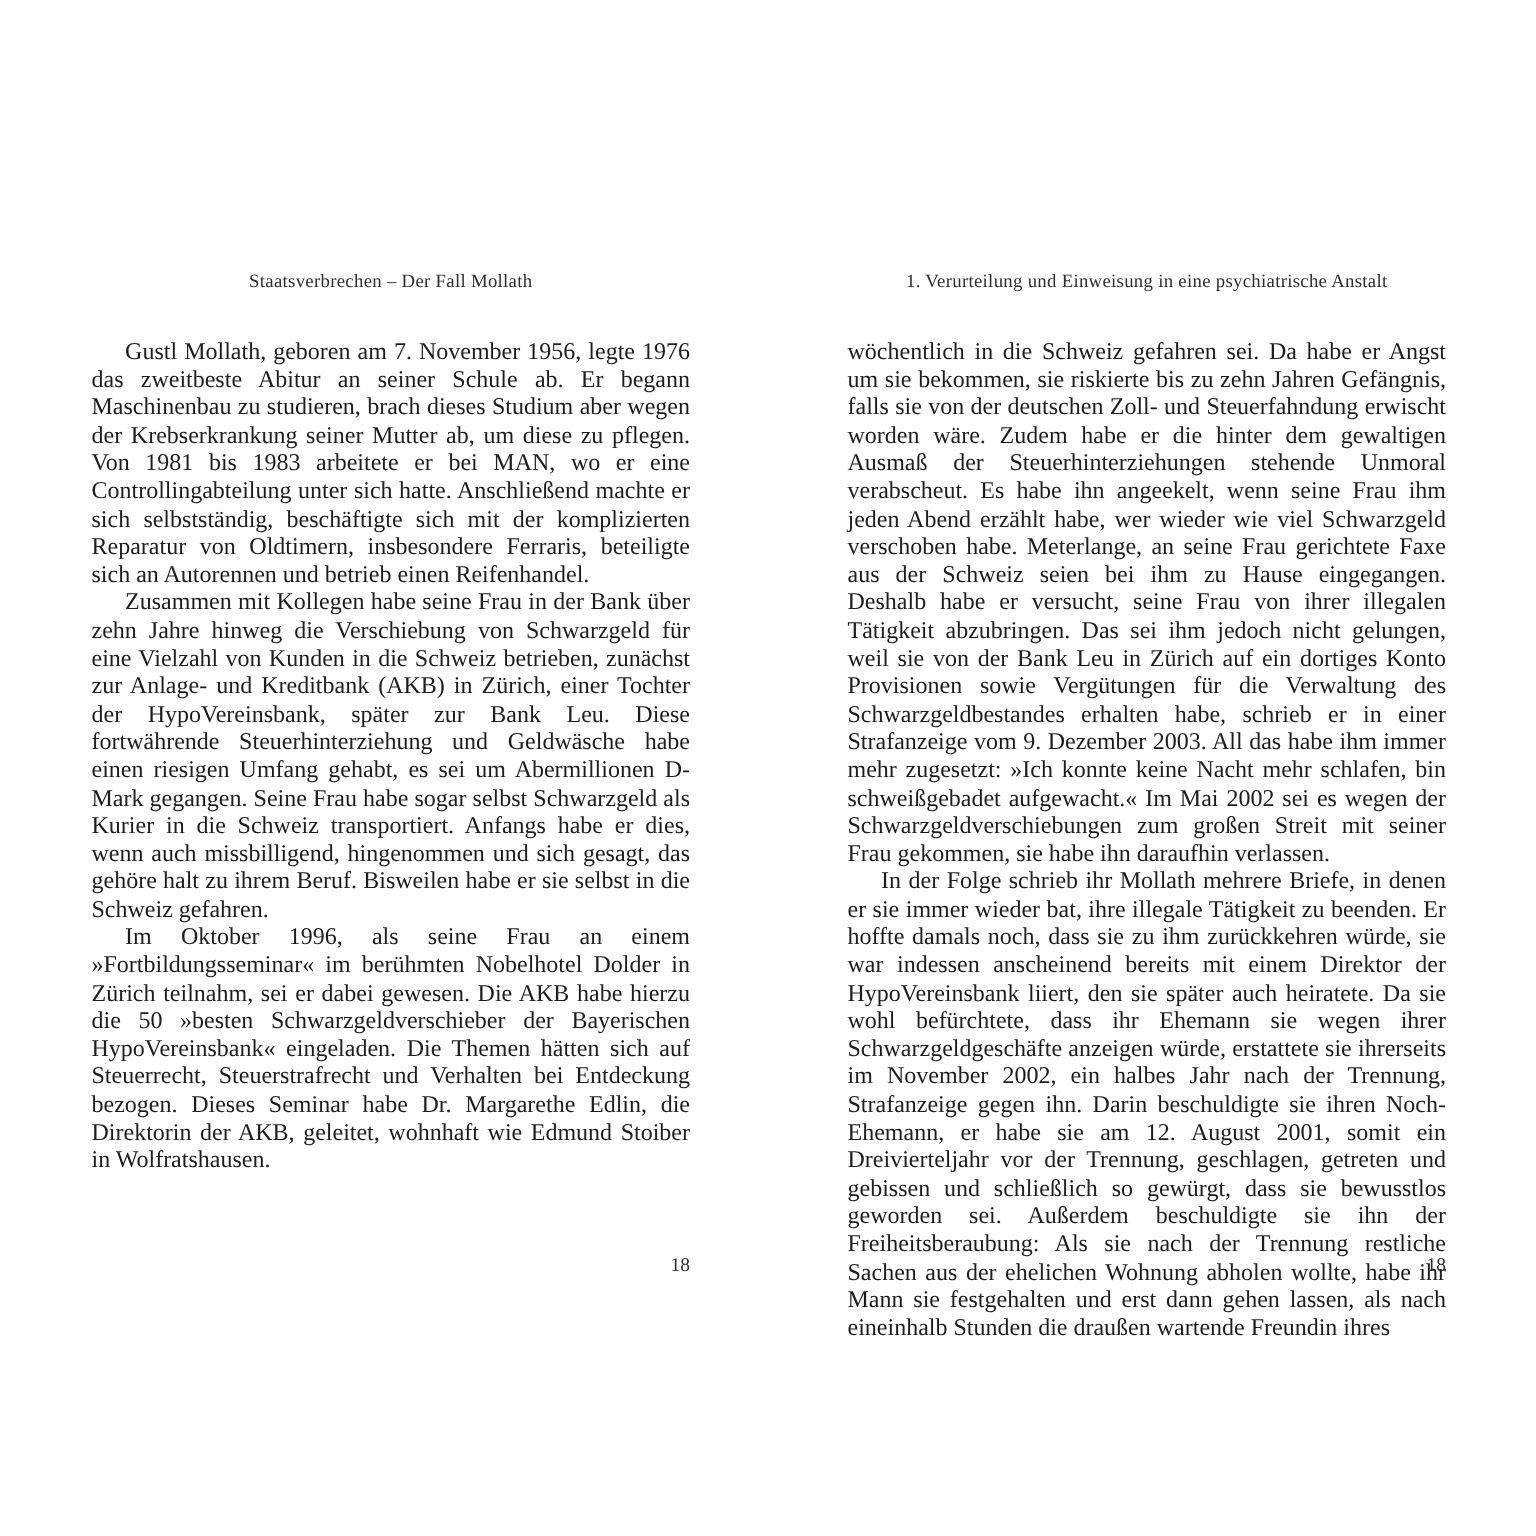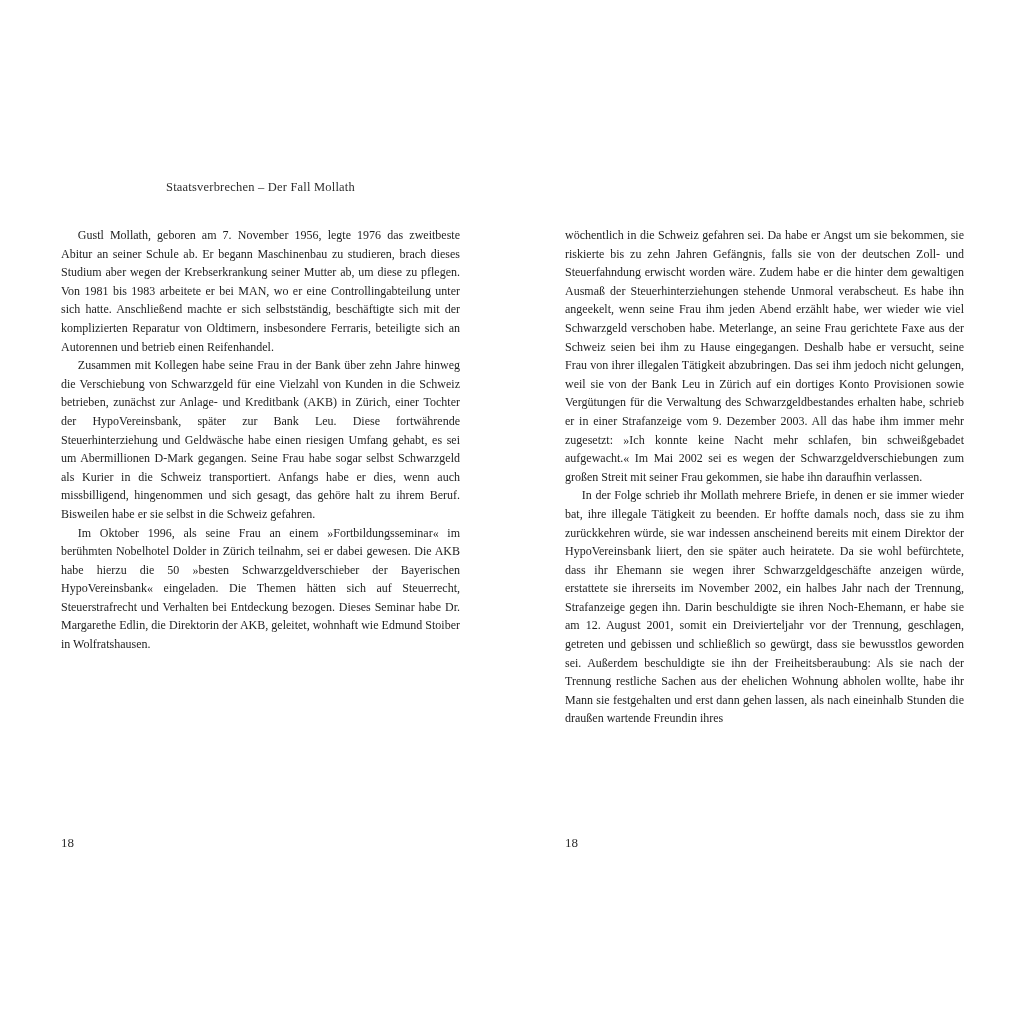--- a/index.html
+++ b/index.html
@@ -31,58 +31,59 @@
     text-align: center;
     font-size: 12.5px;
     color: #2e2e2e;
     letter-spacing: 0.2px;
   }
   .body-text {
     position: absolute;
     top: 226px;
     left: 0;
     width: 100%;
-    font-size: 12px;
+    font-size: 16px;
     line-height: 18.6px;
     text-align: justify;
     text-justify: inter-word;
   }
   .body-text p {
     margin: 0;
     padding: 0;
     hyphens: auto;
     -webkit-hyphens: auto;
   }
   .body-text p.indent { text-indent: 1.4em; }
   .page-number {
     position: absolute;
     top: 835px;
     left: 0;
     width: 100%;
-    text-align: left;
+    text-align: right;
     font-size: 13px;
     color: #2e2e2e;
   }
 </style>
 </head>
 <body>
 
 <div class="spread">
 
   <div class="page left">
     <div class="running-head">Staatsverbrechen – Der Fall Mollath</div>
     <div class="body-text">
         <p class="indent" lang="de">Gustl Mollath, geboren am 7. November 1956, legte 1976 das zweitbeste Abitur an seiner Schule ab. Er begann Maschinenbau zu studieren, brach dieses Studium aber wegen der Krebserkrankung seiner Mutter ab, um diese zu pflegen. Von 1981 bis 1983 arbeitete er bei MAN, wo er eine Controllingabteilung unter sich hatte. Anschließend machte er sich selbstständig, beschäftigte sich mit der komplizierten Reparatur von Oldtimern, insbesondere Ferraris, beteiligte sich an Autorennen und betrieb einen Reifenhandel.</p>
         <p class="indent" lang="de">Zusammen mit Kollegen habe seine Frau in der Bank über zehn Jahre hinweg die Verschiebung von Schwarzgeld für eine Vielzahl von Kunden in die Schweiz betrieben, zunächst zur Anlage- und Kreditbank (AKB) in Zürich, einer Tochter der HypoVereinsbank, später zur Bank Leu. Diese fortwährende Steuerhinterziehung und Geldwäsche habe einen riesigen Umfang gehabt, es sei um Abermillionen D-Mark gegangen. Seine Frau habe sogar selbst Schwarzgeld als Kurier in die Schweiz transportiert. Anfangs habe er dies, wenn auch missbilligend, hingenommen und sich gesagt, das gehöre halt zu ihrem Beruf. Bisweilen habe er sie selbst in die Schweiz gefahren.</p>
         <p class="indent" lang="de">Im Oktober 1996, als seine Frau an einem »Fortbildungsseminar« im berühmten Nobelhotel Dolder in Zürich teilnahm, sei er dabei gewesen. Die AKB habe hierzu die 50 »besten Schwarzgeldverschieber der Bayerischen HypoVereinsbank« eingeladen. Die Themen hätten sich auf Steuerrecht, Steuerstrafrecht und Verhalten bei Entdeckung bezogen. Dieses Seminar habe Dr. Margarethe Edlin, die Direktorin der AKB, geleitet, wohnhaft wie Edmund Stoiber in Wolfratshausen.</p>
       </div>
     <div class="page-number">18</div>
   </div>
 
   <div class="page right">
+    <div class="running-head">1. Verurteilung und Einweisung in eine psychiatrische Anstalt</div>
     <div class="body-text">
         <p class="no-indent" lang="de">wöchentlich in die Schweiz gefahren sei. Da habe er Angst um sie bekommen, sie riskierte bis zu zehn Jahren Gefängnis, falls sie von der deutschen Zoll- und Steuerfahndung erwischt worden wäre. Zudem habe er die hinter dem gewaltigen Ausmaß der Steuerhinterziehungen stehende Unmoral verabscheut. Es habe ihn angeekelt, wenn seine Frau ihm jeden Abend erzählt habe, wer wieder wie viel Schwarzgeld verschoben habe. Meterlange, an seine Frau gerichtete Faxe aus der Schweiz seien bei ihm zu Hause eingegangen. Deshalb habe er versucht, seine Frau von ihrer illegalen Tätigkeit abzubringen. Das sei ihm jedoch nicht gelungen, weil sie von der Bank Leu in Zürich auf ein dortiges Konto Provisionen sowie Vergütungen für die Verwaltung des Schwarzgeldbestandes erhalten habe, schrieb er in einer Strafanzeige vom 9. Dezember 2003. All das habe ihm immer mehr zugesetzt: »Ich konnte keine Nacht mehr schlafen, bin schweißgebadet aufgewacht.« Im Mai 2002 sei es wegen der Schwarzgeldverschiebungen zum großen Streit mit seiner Frau gekommen, sie habe ihn daraufhin verlassen.</p>
         <p class="indent" lang="de">In der Folge schrieb ihr Mollath mehrere Briefe, in denen er sie immer wieder bat, ihre illegale Tätigkeit zu beenden. Er hoffte damals noch, dass sie zu ihm zurückkehren würde, sie war indessen anscheinend bereits mit einem Direktor der HypoVereinsbank liiert, den sie später auch heiratete. Da sie wohl befürchtete, dass ihr Ehemann sie wegen ihrer Schwarzgeldgeschäfte anzeigen würde, erstattete sie ihrerseits im November 2002, ein halbes Jahr nach der Trennung, Strafanzeige gegen ihn. Darin beschuldigte sie ihren Noch-Ehemann, er habe sie am 12. August 2001, somit ein Dreivierteljahr vor der Trennung, geschlagen, getreten und gebissen und schließlich so gewürgt, dass sie bewusstlos geworden sei. Außerdem beschuldigte sie ihn der Freiheitsberaubung: Als sie nach der Trennung restliche Sachen aus der ehelichen Wohnung abholen wollte, habe ihr Mann sie festgehalten und erst dann gehen lassen, als nach eineinhalb Stunden die draußen wartende Freundin ihres</p>
       </div>
     <div class="page-number">18</div>
   </div>
 
 </div>
 
 </body></html>

